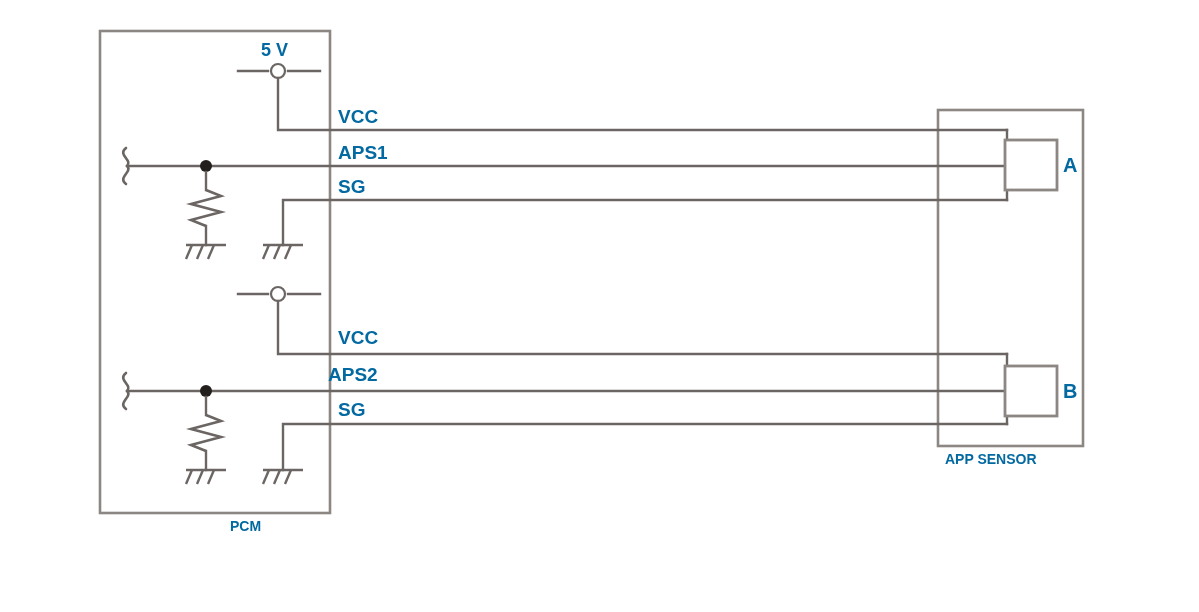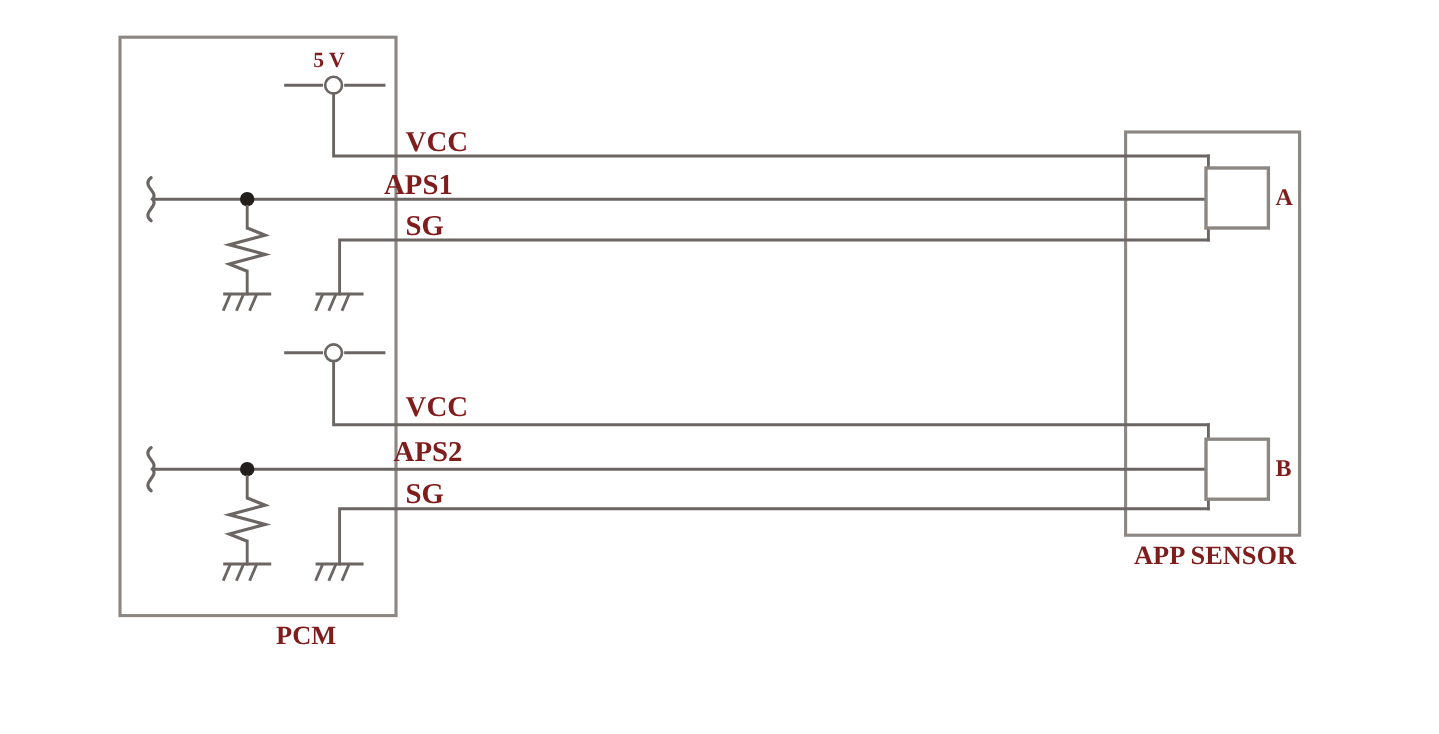--- a/index.html
+++ b/index.html
@@ -64,37 +64,37 @@
     stroke-width: 2.2;
   }
   .squiggle {
     stroke: #6b6663;
     stroke-width: 2.6;
     fill: none;
     stroke-linecap: round;
   }
   .lbl {
     position: absolute;
-    font-family: Liberation Serif, serif;
+    font-family: Liberation Sans, sans-serif;
     font-weight: bold;
-    color: #7f1d1d;
+    color: #0369a1;
     white-space: nowrap;
     line-height: 1;
   }
   .lbl-pin {
-    font-size: 24px;
+    font-size: 19px;
   }
   .lbl-supply {
     font-size: 18px;
   }
   .lbl-block {
     font-size: 20px;
   }
   .lbl-enclosure {
-    font-size: 22px;
+    font-size: 14px;
   }
 </style>
 </head>
 <body>
 
 <div id="diagram-root">
 
   <svg id="circuit" viewBox="0 0 1199 612">
 
     <rect class="enclosure" x="100" y="31" width="230" height="482"></rect>
@@ -168,21 +168,21 @@
       <line class="gnd" x1="291" y1="470" x2="285" y2="484"></line>
     </g>
 
     <rect class="sensorblock" x="1005" y="366" width="52" height="50"></rect>
 
   </svg>
 
   <div class="lbl lbl-supply" style="left:261px; top:41px;">5 V</div>
 
   <div class="lbl lbl-pin" style="left:338px; top:107px;">VCC</div>
-  <div class="lbl lbl-pin" style="left:320px; top:143px;">APS1</div>
+  <div class="lbl lbl-pin" style="left:338px; top:143px;">APS1</div>
   <div class="lbl lbl-pin" style="left:338px; top:177px;">SG</div>
 
   <div class="lbl lbl-pin" style="left:338px; top:328px;">VCC</div>
   <div class="lbl lbl-pin" style="left:328px; top:365px;">APS2</div>
   <div class="lbl lbl-pin" style="left:338px; top:400px;">SG</div>
 
   <div class="lbl lbl-block" style="left:1063px; top:155px;">A</div>
   <div class="lbl lbl-block" style="left:1063px; top:381px;">B</div>
 
   <div class="lbl lbl-enclosure" style="left:182px; top:519px;margin-left:48px;">PCM</div>

